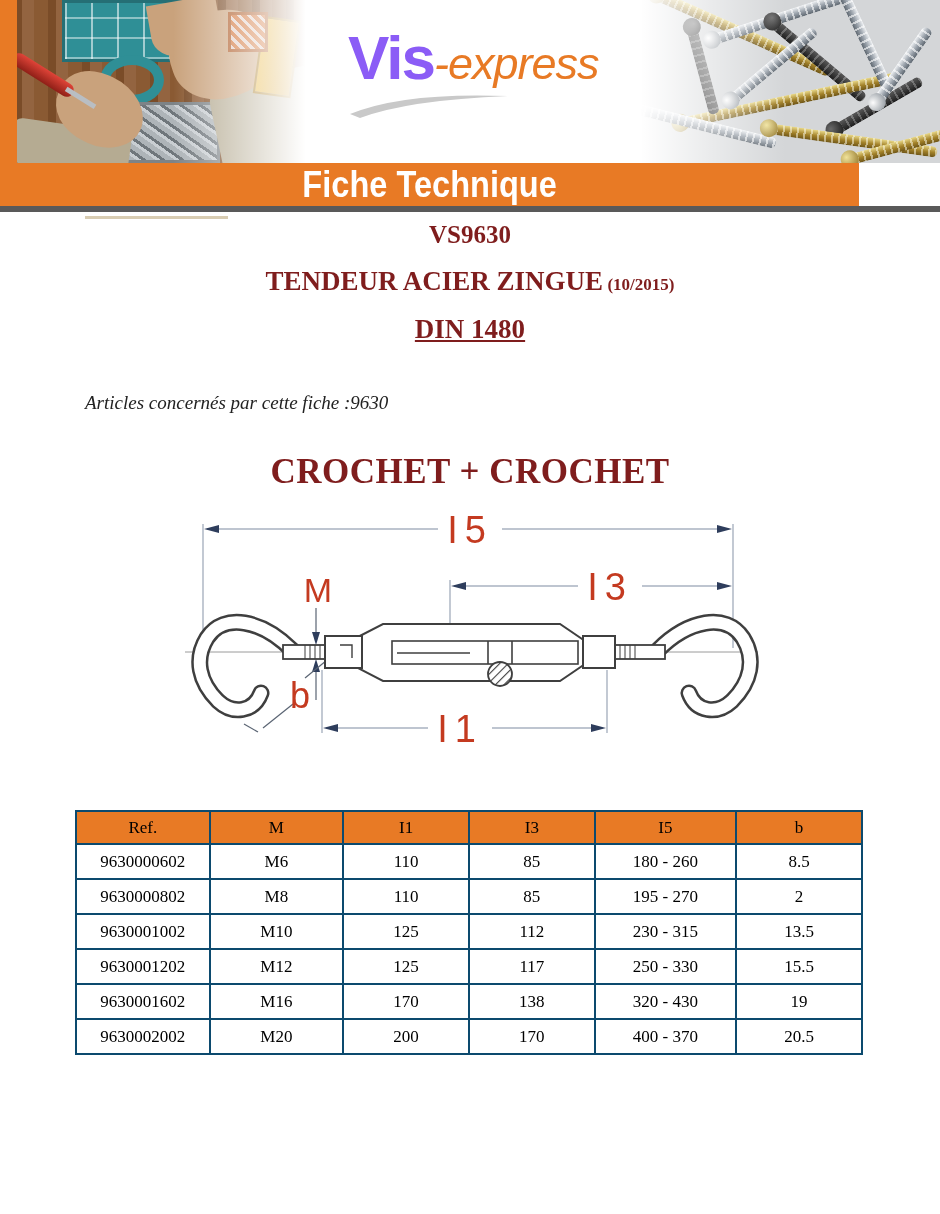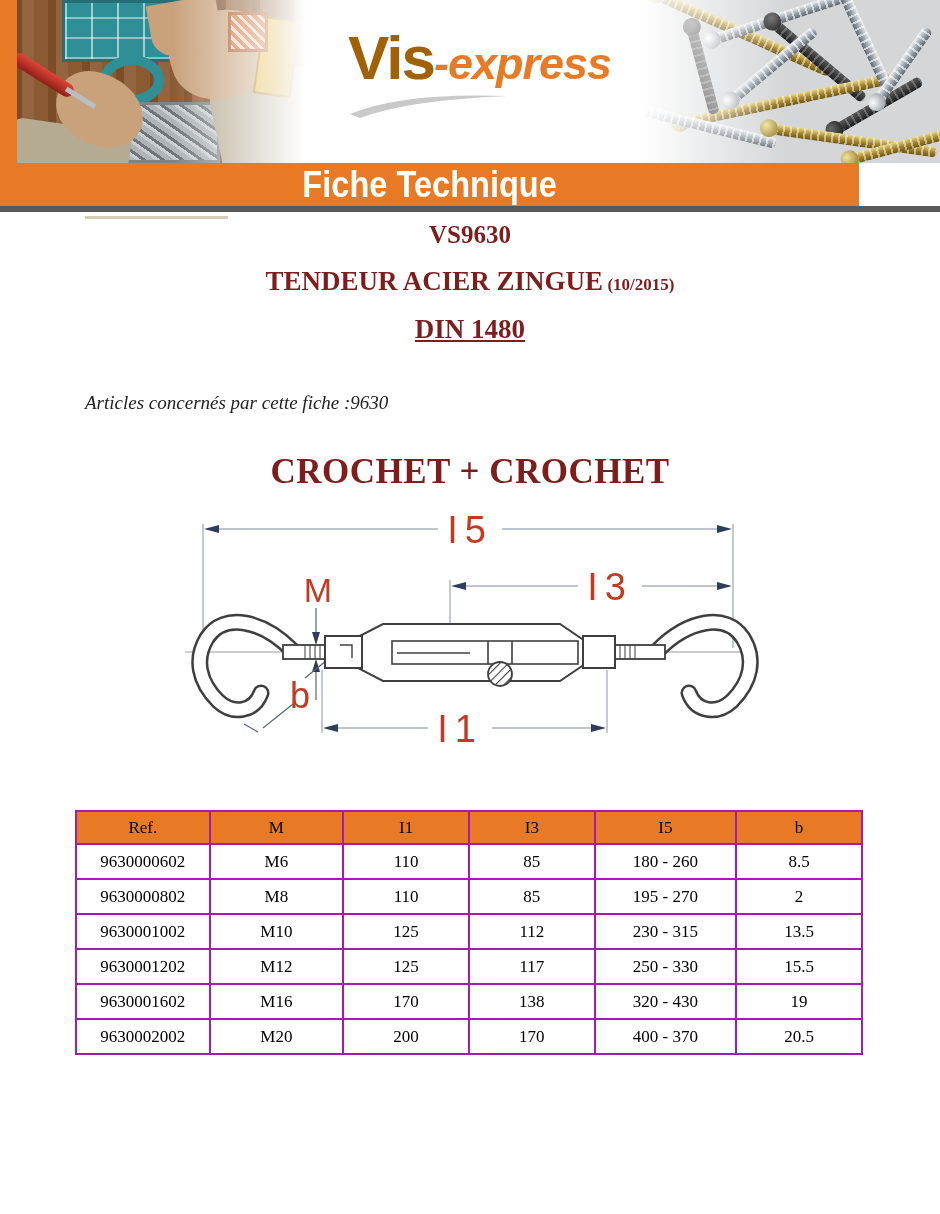--- a/index.html
+++ b/index.html
@@ -62,22 +62,22 @@
       linear-gradient(#f4f6f8,#9aa2ab 55%,#5d666f);}
   .screw.steel::after{background:radial-gradient(circle at 35% 35%,#fdfdfd,#7d858d);}
   .screw.dark{background:
       repeating-linear-gradient(90deg,rgba(255,255,255,.25) 0 2px,transparent 2px 7px),
       linear-gradient(#5a5a5a,#1c1c1c);}
   .screw.dark::after{background:radial-gradient(circle at 35% 35%,#6a6a6a,#111);}
   
   .logo{position:absolute;left:330px;top:22px;width:290px;height:110px;text-align:left;
     font-family:"Liberation Sans",sans-serif;}
   .logo-text{position:absolute;left:18px;top:0;white-space:nowrap;}
-  .logo-vis{font-size:62px;font-weight:bold;color:#a16207;letter-spacing:-2px;}
-  .logo-express{font-size:45px;font-weight:bold;font-style:italic;color:var(--orange);letter-spacing:-1px;}
+  .logo-vis{font-size:62px;font-weight:bold;color:#8b5cf6;letter-spacing:-2px;}
+  .logo-express{font-size:45px;font-weight:normal;font-style:italic;color:var(--orange);letter-spacing:-1px;}
   .logo-swoosh{position:absolute;left:18px;top:66px;}
   
   .banner{position:absolute;left:0;top:163px;width:859px;height:43px;background:var(--orange);
     display:flex;align-items:center;justify-content:center;}
   .banner-text{display:inline-block;color:#fff;font-family:"Liberation Sans",sans-serif;
     font-weight:bold;font-size:37px;letter-spacing:0px;transform:scaleX(.88);white-space:nowrap;}
   .banner-shadow{position:absolute;left:0;top:206px;width:940px;height:6px;background:#595959;}
   .tan-line{position:absolute;left:85px;top:216px;width:143px;height:3px;background:#d8ccb2;}
   
   .t-center{position:absolute;left:0;width:940px;text-align:center;color:#7f1d1d;}
@@ -86,21 +86,21 @@
   .product-suffix{font-size:17px;font-weight:bold;}
   .norm-title{top:314px;font-size:27px;font-weight:bold;text-decoration:underline;}
   .articles-note{position:absolute;left:85px;top:392px;font-size:19px;font-style:italic;color:#222;}
   .variant-title{top:452px;font-size:35px;font-weight:bold;letter-spacing:.5px;}
   
   .diagram{position:absolute;left:175px;top:495px;width:590px;height:270px;}
   .dim-label{fill:var(--red-label);font-family:"Liberation Sans",sans-serif;}
   
   .spec-table{position:absolute;left:75px;top:810px;width:788px;border-collapse:collapse;
     table-layout:fixed;font-size:17px;color:#000;}
-  .spec-table th,.spec-table td{border:2px solid #a21caf;text-align:center;vertical-align:middle;
+  .spec-table th,.spec-table td{border:2px solid #0c4a6e;text-align:center;vertical-align:middle;
     height:35px;padding:0 2px;font-weight:normal;}
   .spec-table th{background:var(--orange);height:33px;}
   .spec-table col:nth-child(1){width:17%;}
   .spec-table col:nth-child(2){width:17%;}
   .spec-table col:nth-child(3){width:16%;}
   .spec-table col:nth-child(4){width:16%;}
   .spec-table col:nth-child(5){width:18%;}
   .spec-table col:nth-child(6){width:16%;}
 </style>
 </head>

